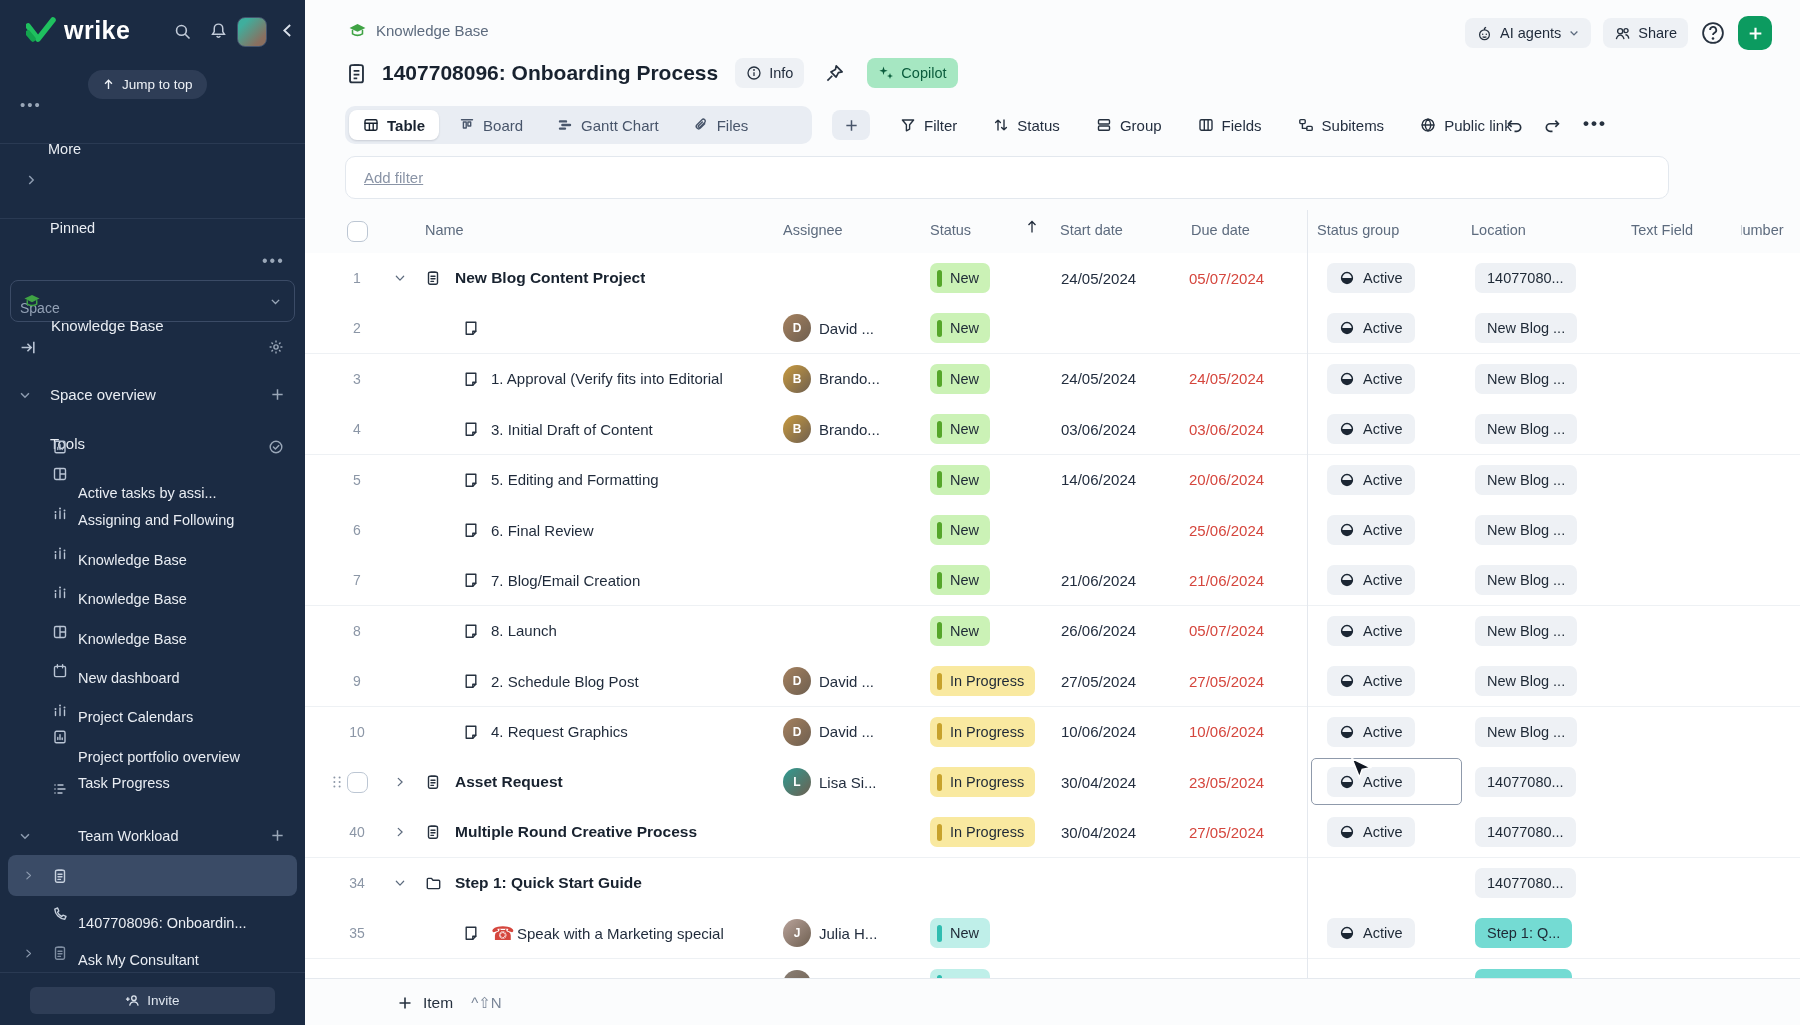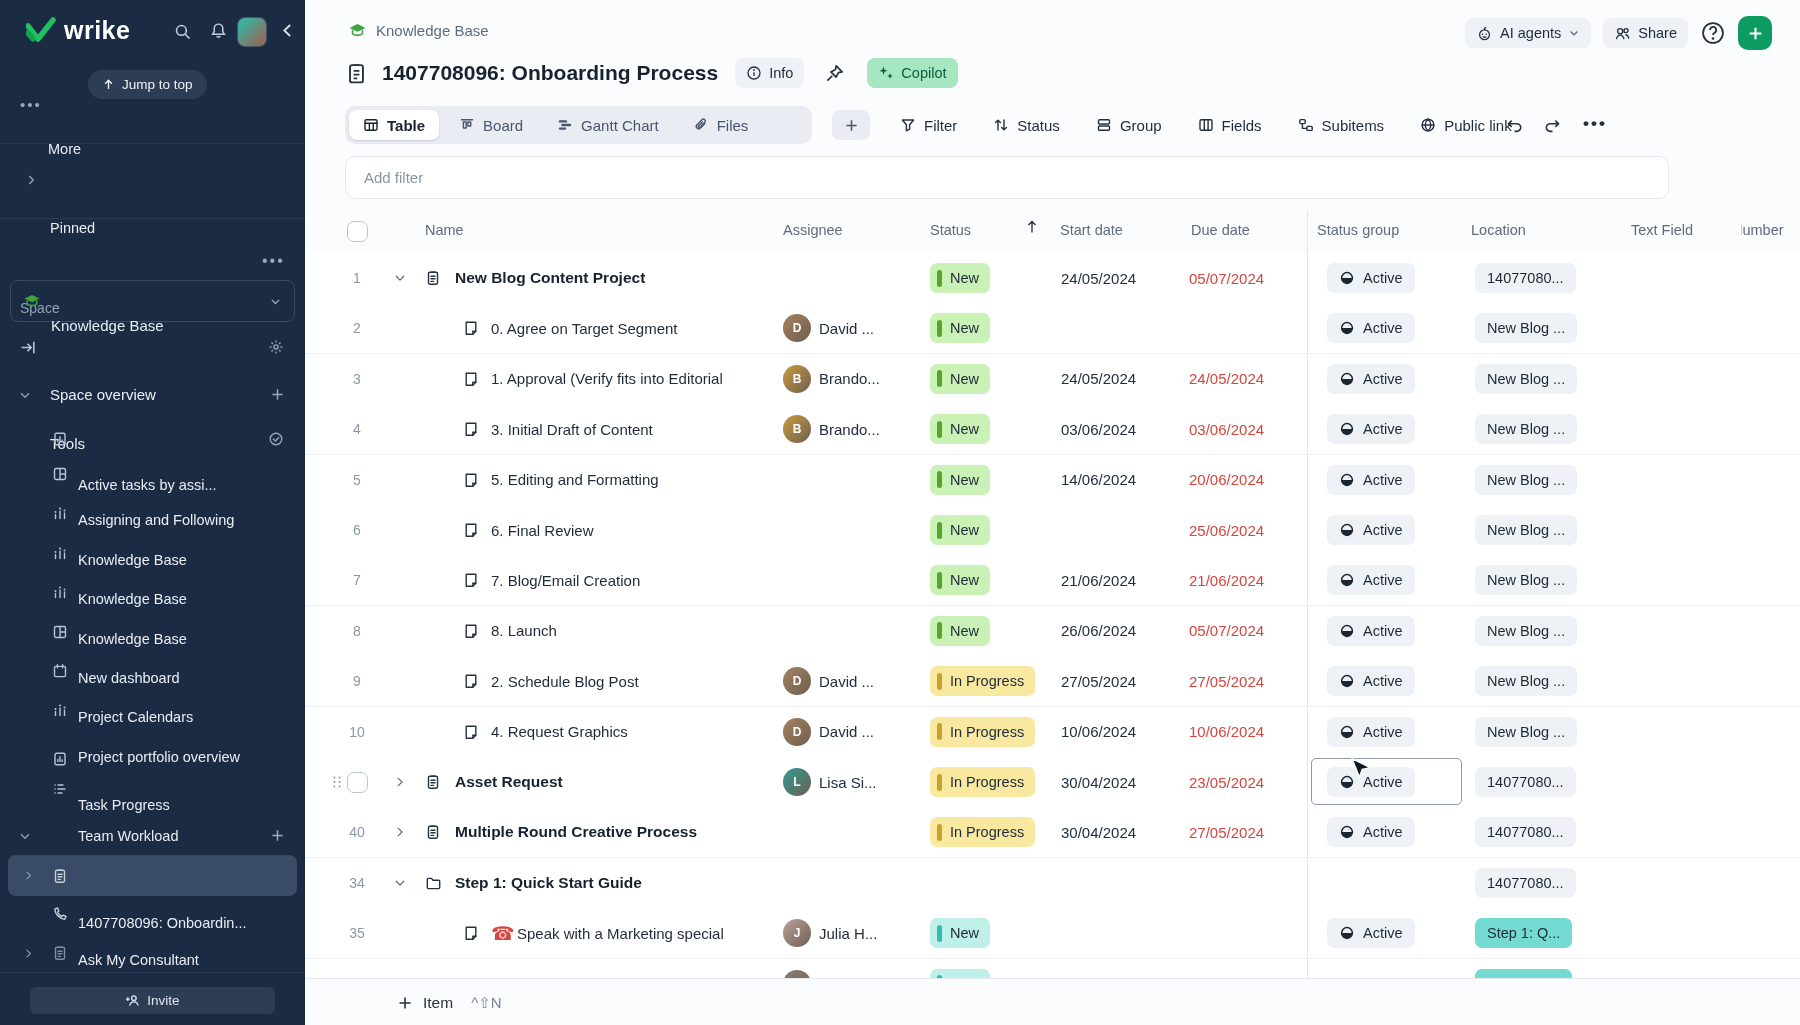--- a/index.html
+++ b/index.html
@@ -29,21 +29,21 @@
   .pill-btn{display:inline-flex;align-items:center;gap:7px;background:#eef1f5;border-radius:8px;
             height:30px;padding:0 11px;font-size:14.5px;color:#1f2a3a;}
   .tabbar{position:absolute;left:40px;top:106px;width:467px;height:38px;background:#e9edf3;
           border-radius:10px;display:flex;align-items:center;padding:0 4px;box-sizing:border-box;gap:6px;}
   .tab{display:flex;align-items:center;gap:8px;height:30px;padding:0 14px;border-radius:8px;
        font-size:15px;color:#48556a;white-space:nowrap;}
   .tab.active{background:#ffffff;color:#18222f;font-weight:bold;box-shadow:0 1px 2px rgba(20,30,50,.15);}
   .toolbar-item{display:flex;gap:8px;font-size:15px;color:#232e3f;white-space:nowrap;}
   .filterbox{position:absolute;left:40px;top:156px;width:1324px;height:43px;background:#ffffff;
              border:1px solid #e3e8ee;border-radius:10px;display:flex;align-items:center;
-             padding:0 18px;box-sizing:border-box;font-size:15px;color:#8a94a6;}
+             padding:0 18px;box-sizing:border-box;font-size:15px;color:#8a94a6;text-decoration:underline;}
   
   .thead{position:absolute;left:0;top:210px;width:1495px;height:43px;border-bottom:1px solid #e3e7ec;
          font-size:14.5px;color:#5d6b7e;}
   .th{position:absolute;top:12px;white-space:nowrap;}
   .tbody{position:absolute;left:0;top:210px;width:1495px;height:768px;overflow:hidden;}
   .trow{position:absolute;left:0;width:1495px;height:50px;border-bottom:1px solid #eef1f4;background:#fff;}
   .cell{position:absolute;top:0;height:50px;display:flex;align-items:center;white-space:nowrap;}
   .rownum{font-size:14px;color:#8b96a6;justify-content:center;}
   .name-text{font-size:15px;color:#1f2a3a;}
   .name-bold{font-weight:bold;font-size:15.5px;color:#18222f;}
@@ -158,21 +158,21 @@
           <path d="M3.5 6l4.5 4.5L12.5 6"></path>
         </svg>
       </span>
     <span class="sb-abs sb-label" style="left:50px;top:387px;font-size:15px;">Tools</span>
     <span class="sb-abs" style="left:270px;top:387px;color:#9aa7b8;">
       <svg width="15" height="15" viewBox="0 0 16 16" stroke="currentColor" stroke-width="1.6" fill="none">
           <path d="M8 2.5v11M2.5 8h11"></path>
         </svg>
       </span>
     <div id="sb-tools" style="position:absolute;left:0;top:415px;width:305px;">
-        <div class="sb-item" style="top: 4px;">
+        <div class="sb-item" style="top: 12px;">
           <span class="ic" style="position: absolute; left: 52px; color: rgb(185, 196, 212);">
             <svg width="16" height="16" viewBox="0 0 16 16" fill="none" stroke="currentColor" stroke-width="1.4" stroke-linecap="round" stroke-linejoin="round">
               <rect x="3" y="2.3" width="10" height="11.5" rx="1.4"></rect>
               <path d="M5.8 10.6V8.4M8 10.6V5.6M10.2 10.6V9"></path>
             </svg>
           </span>
           <span class="sb-label" style="position: absolute; left: 78px; top: 10px; font-size: 14.5px; white-space: nowrap;">Active tasks by assi...</span>
           <span class="ic" style="position: absolute; left: 268px; color: rgb(154, 167, 184);">
             <svg width="16" height="16" viewBox="0 0 16 16" fill="none" stroke="currentColor" stroke-width="1.4" stroke-linecap="round" stroke-linejoin="round">
               <circle cx="8" cy="8" r="5.8"></circle>
@@ -244,21 +244,21 @@
           <span class="ic" style="position: absolute; left: 52px; color: rgb(185, 196, 212);">
             <svg width="16" height="16" viewBox="0 0 16 16" fill="none" stroke="currentColor" stroke-width="1.4" stroke-linecap="round" stroke-linejoin="round">
               <path d="M3.5 13.5V9.5M8 13.5V6M12.5 13.5V8"></path>
               <circle cx="3.5" cy="7" r="1" fill="currentColor" stroke="none"></circle>
               <circle cx="8" cy="3.4" r="1" fill="currentColor" stroke="none"></circle>
               <circle cx="12.5" cy="5.4" r="1" fill="currentColor" stroke="none"></circle>
             </svg>
           </span>
           <span class="sb-label" style="position: absolute; left: 78px; top: 10px; font-size: 14.5px; white-space: nowrap;">Project portfolio overview</span>
         </div>
-        <div class="sb-item" style="top: 324px;">
+        <div class="sb-item" style="top: 302px;">
           <span class="ic" style="position: absolute; left: 52px; color: rgb(185, 196, 212);">
             <svg width="16" height="16" viewBox="0 0 16 16" fill="none" stroke="currentColor" stroke-width="1.4" stroke-linecap="round" stroke-linejoin="round">
               <rect x="3" y="2.3" width="10" height="11.5" rx="1.4"></rect>
               <path d="M5.8 10.6V8.4M8 10.6V5.6M10.2 10.6V9"></path>
             </svg>
           </span>
           <span class="sb-label" style="position: absolute; left: 78px; top: 10px; font-size: 14.5px; white-space: nowrap;">Task Progress</span>
         </div>
         <div class="sb-item" style="top: 354.6px;">
           <span class="ic" style="position: absolute; left: 52px; color: rgb(185, 196, 212);">
@@ -596,21 +596,20 @@
           </span>
         </div>
         <div class="trow" style="top: 93.4px;">
           <span class="cell rownum" style="left: 34px; width: 36px;">2</span>
           <span class="cell" style="left: 158px; color: rgb(38, 49, 63);">
             <svg width="16" height="16" viewBox="0 0 16 16" fill="none" stroke="currentColor" stroke-width="1.4" stroke-linecap="round" stroke-linejoin="round">
               <path d="M3.2 2.3h9.6v9l-3 3H3.2v-12z"></path>
               <path d="M12.8 11.3H9.8v3"></path>
             </svg>
           </span>
-          <span class="cell name-text" style="left: 186px; max-width: 284px; overflow: hidden;">0. Agree on Target Segment</span>
           <span class="cell" style="left: 478px;">
             <span class="av" style="background: linear-gradient(135deg, rgb(165, 129, 95), rgb(110, 95, 80));">D</span>
           </span>
           <span class="cell" style="left: 514px; font-size: 15px; color: rgb(35, 46, 63); width: 96px; overflow: hidden;">David ...</span>
           <span class="cell" style="left: 625px;">
             <span class="status-pill" style="background: rgb(203, 242, 182);">
               <span class="status-bar" style="background: rgb(85, 166, 42);"></span>
               <span>New</span>
             </span>
           </span>

